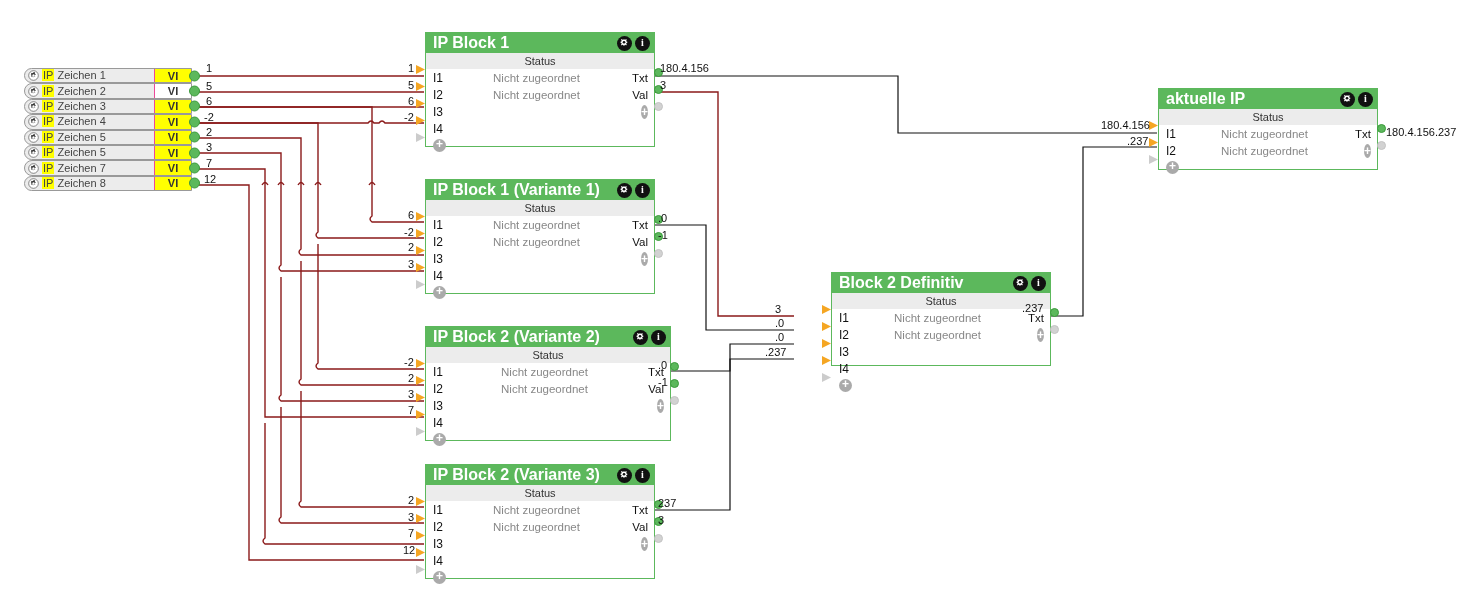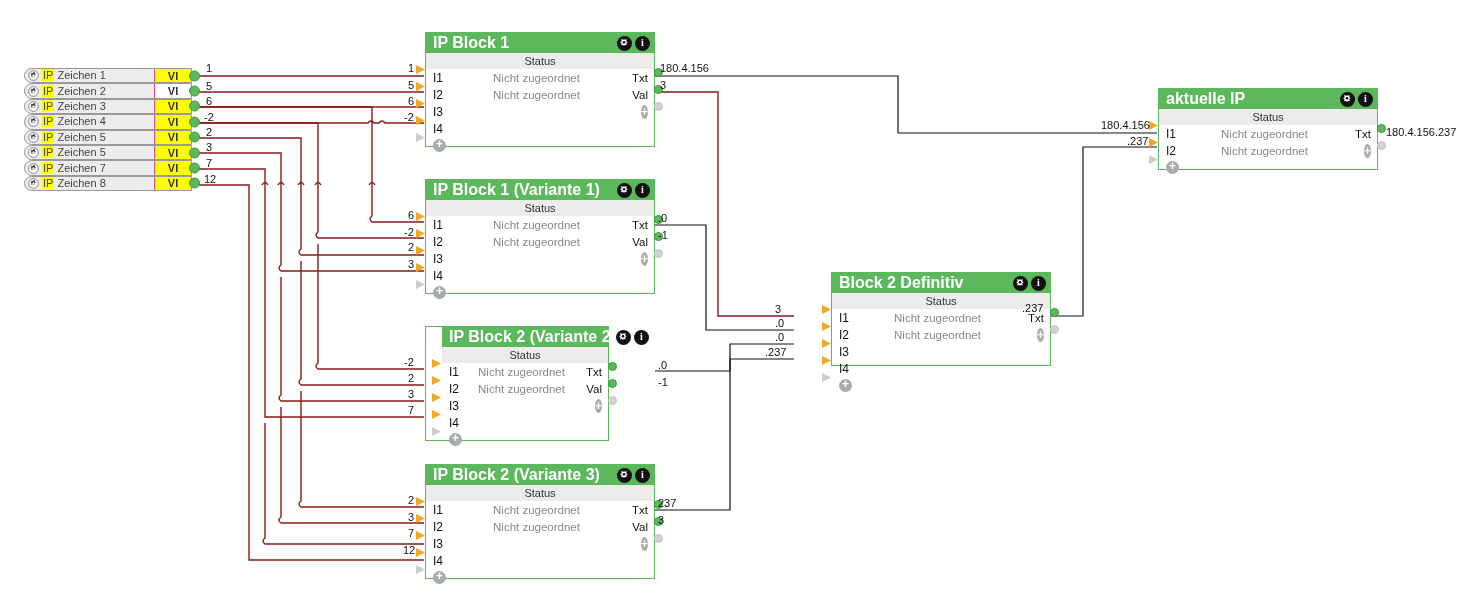--- a/index.html
+++ b/index.html
@@ -373,21 +373,21 @@
       <span class="out-port grey" style="top:33px;"></span>
     </div>
   </div>
   <div class="wlabel" style="left:658px;top:212px;">.0</div>
   <div class="wlabel" style="left:658px;top:229px;">-1</div>
   <div class="wlabel" style="left:408px;top:209px;">6</div>
   <div class="wlabel" style="left:404px;top:226px;">-2</div>
   <div class="wlabel" style="left:408px;top:241px;">2</div>
   <div class="wlabel" style="left:408px;top:258px;">3</div>
 
-  <div class="block" id="blkv2" style="left:425px;top:326px;width:184px;height:115px;padding-left:16px;">
+  <div class="block" id="blkv2" style="left:425px;top:326px;width:246px;height:115px;">
     <div class="block-head">
       <span class="block-title">IP Block 2 (Variante 2)</span>
       <span class="head-icons">
         <span class="ic">
           <svg width="11" height="11" viewBox="0 0 16 16">
               <path d="M8 2.2l1.3.33.95-1 1.2 1.2-1 .95.33 1.3 1.3.33v1.7l-1.3.33-.33 1.3 1 .95-1.2 1.2-.95-1-1.3.33L8 11.4H6.6l-.33-1.3-1.3-.33-.95 1-1.2-1.2 1-.95-.33-1.3L2.2 7V5.3l1.3-.33.33-1.3-1-.95 1.2-1.2.95 1L6.6 2.2z" fill="#fff"></path>
               <circle cx="7.3" cy="6.2" r="1.9" fill="#111"></circle>
             </svg>
         </span>
         <span class="ic">

